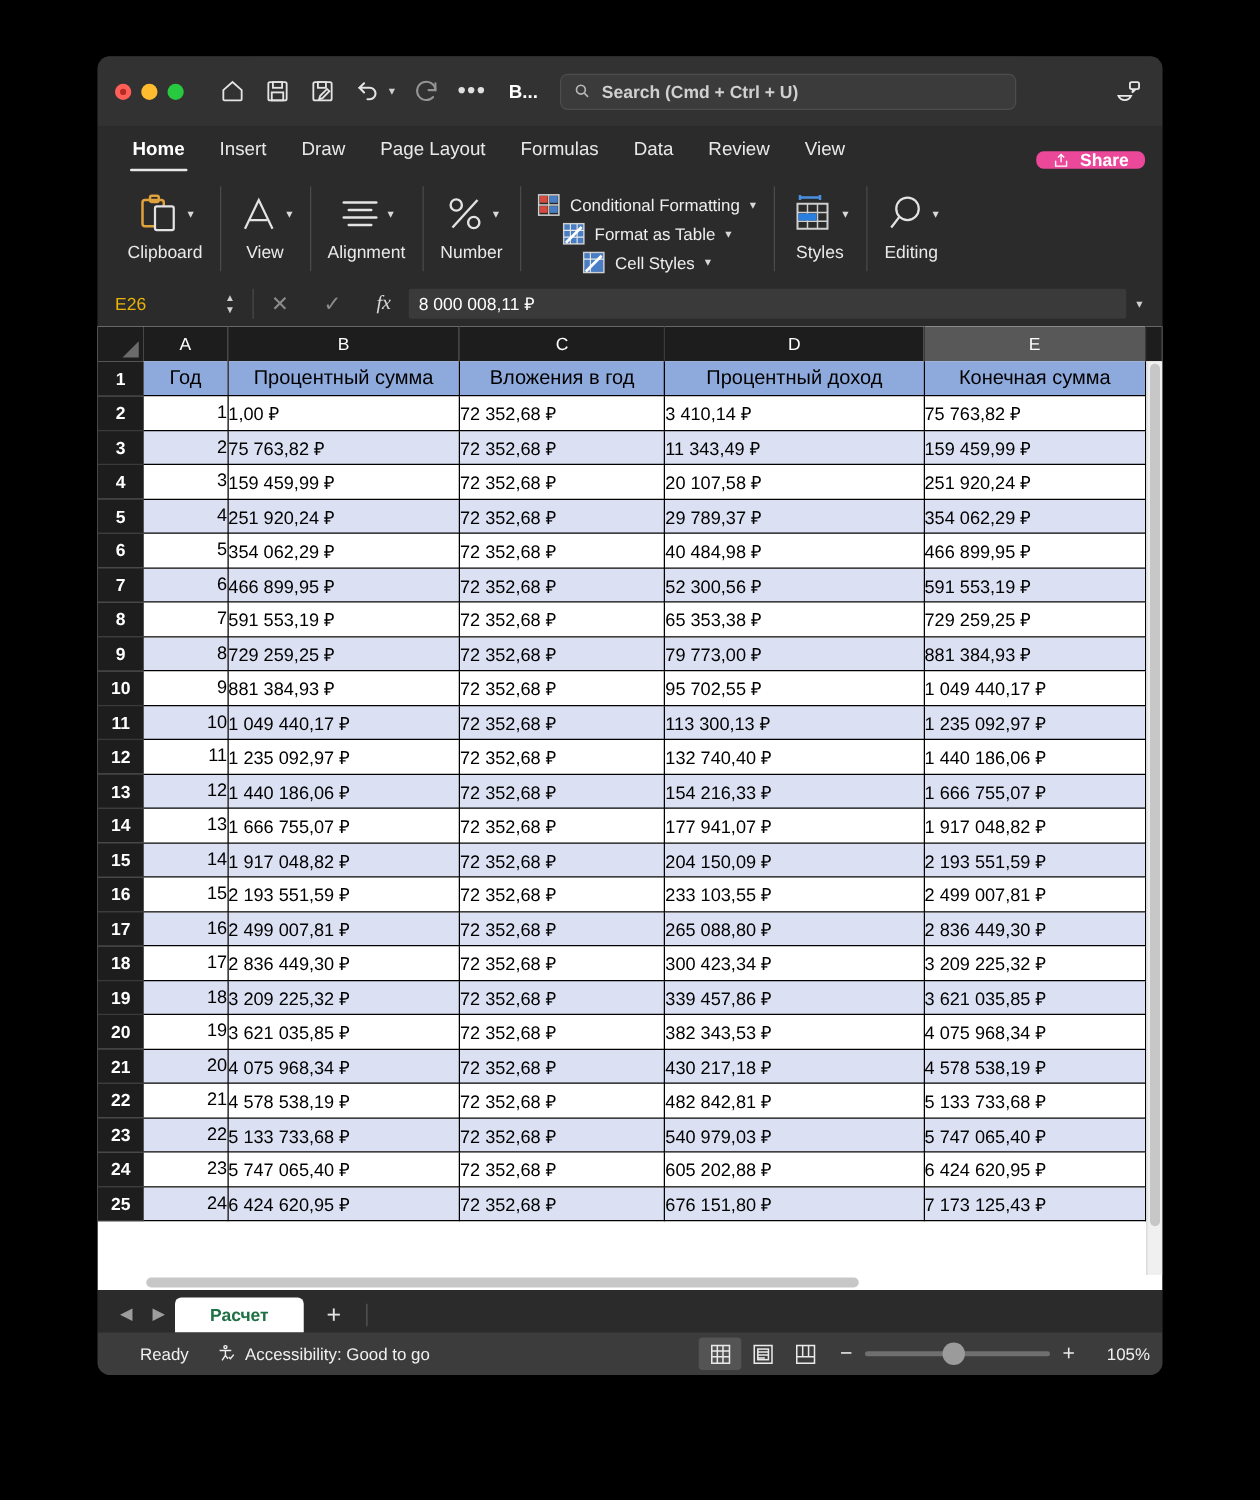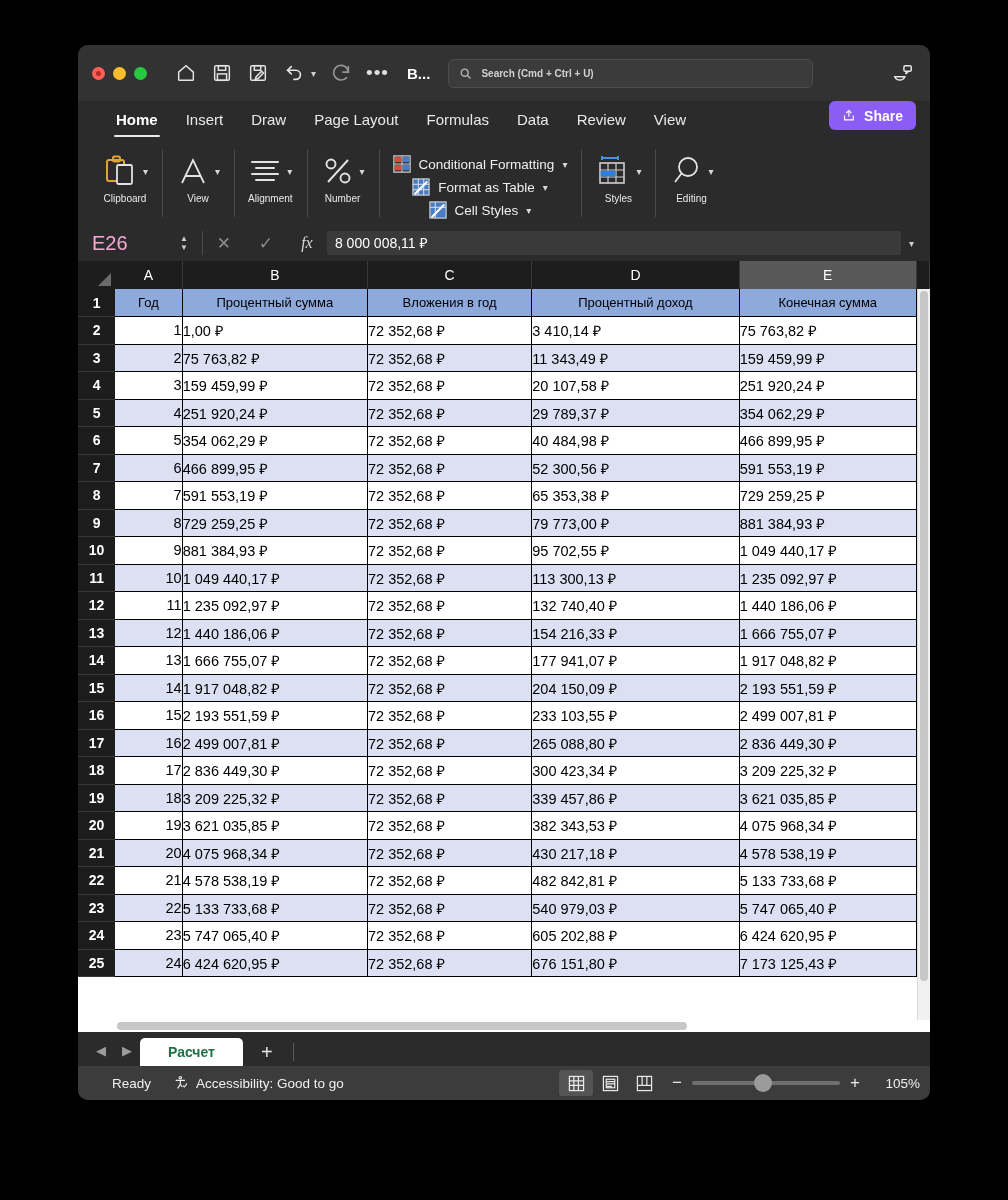--- a/index.html
+++ b/index.html
@@ -52,45 +52,45 @@
     width: 365px; height: 29px;
     background: #3b3b3b;
     border: 1px solid #4d4d4d;
     border-radius: 6px;
     display: flex; align-items: center;
     padding: 0 10px; gap: 9px;
   }
   .searchbox .mag { width: 14px; height: 14px; color: #b7b7b7; }
   .searchbox input {
     background: transparent; border: none; outline: none;
-    color: #d6d6d6; font-size: 10px; font-weight: bold;
+    color: #d6d6d6; font-size: 14px; font-weight: bold;
     font-family: "Liberation Sans", sans-serif; width: 100%;
   }
   .searchbox input::placeholder { color: #d0d0d0; opacity: 1; }
   .collab { position: absolute; right: 16px; top: 18px; width: 22px; height: 22px; color: #e8e8e8; }
 
   
   .tabbar {
     height: 38px; display: flex; align-items: center;
-    padding: 0 24px; gap: 0; flex: none; position: relative;
+    padding: 0 14px; gap: 0; flex: none; position: relative;
     background: #2b2b2b;
   }
   .tab {
     color: #e9e9e9; font-size: 15px; padding: 0 14px;
     line-height: 34px; position: relative; white-space: nowrap;
   }
   .tab.active { font-weight: bold; color: #fff; }
   .tab.active::after {
     content: ""; position: absolute; left: 12px; right: 12px; bottom: 0px;
     height: 2.5px; background: #e8e8e8; border-radius: 2px;
   }
   .sharebtn {
-    position: absolute; right: 14px; top: 0;
-    height: 29px; padding: 0 13px;
-    background: #8b5cf6; border-radius: 6px;
+    position: absolute; right: 14px; top: 20px;
+    height: 14px; padding: 0 13px;
+    background: #ec4899; border-radius: 6px;
     display: flex; align-items: center; gap: 7px;
     color: #fff; font-size: 14px; font-weight: bold;
   }
   .sharebtn svg { width: 15px; height: 15px; }
 
   
   .ribbon {
     height: 86px; display: flex; align-items: stretch;
     padding: 4px 10px 0; flex: none; background: #2b2b2b;
   }
@@ -98,34 +98,34 @@
     display: flex; flex-direction: column; align-items: center;
     justify-content: flex-start; padding: 4px 14px 0;
     position: relative; min-width: 68px;
   }
   .grp + .grp::before {
     content: ""; position: absolute; left: 0; top: 6px; bottom: 8px;
     width: 1px; background: #4a4a4a;
   }
   .grp .gicon { height: 48px; display: flex; align-items: center; gap: 5px; }
   .grp .gicon svg { color: #e3e3e3; }
-  .grp .glabel { color: #e9e9e9; font-size: 10px; margin-top: -2px; }
+  .grp .glabel { color: #e9e9e9; font-size: 14px; margin-top: -2px; }
   .caret { font-size: 10px; color: #d8d8d8; }
 
   .stacked { justify-content: center; gap: 5px; align-items: center; padding-top: 6px; }
   .srow { display: flex; align-items: center; gap: 8px; color: #eee; font-size: 13.5px; white-space: nowrap; }
   .srow .mini { width: 18px; height: 18px; flex: none; }
 
   
   .formulabar {
     height: 36px; background: #2b2b2b; display: flex; align-items: center;
     padding: 0 8px 0 14px; flex: none; gap: 0;
   }
   .namebox {
-    width: 88px; color: #f9a8d4; font-size: 20px;
+    width: 88px; color: #eab308; font-size: 14px;
   }
   .spin { display: flex; flex-direction: column; gap: 2px; margin-right: 14px; color:#cfcfcf; }
   .spin i { font-style: normal; font-size: 8px; line-height: 7px; }
   .fsep { width: 1px; align-self: stretch; background: #4a4a4a; margin: 6px 0; }
   .fbtn { width: 42px; text-align: center; color: #8b8b8b; font-size: 17px; }
   .fx { color: #d8d8d8; font-size: 16px; font-style: italic; font-family: "Liberation Serif", serif; width: 40px; text-align: center; }
   .fvalue {
     flex: 1; background: #3a3a3a; height: 24px; line-height: 24px;
     color: #fff; font-size: 14px; padding: 0 8px; border-radius: 2px;
   }
@@ -159,21 +159,21 @@
     height: 27.5px;
     border-right: 1px solid #000;
     border-bottom: 1px solid #000;
     font-size: 14.5px; color: #000;
     padding: 0 4px;
     white-space: nowrap; overflow: hidden;
     background: #fff;
   }
   tr.banded td.cell { background: #dbe0f2; }
   td.cell.hdr {
-    background: #8ea9db !important; text-align: center; font-size: 13px;
+    background: #8ea9db !important; text-align: center; font-size: 16px;
   }
   td.cell.num { text-align: right; }
   td.cell.lft { text-align: left; }
   td.cell.active {
     outline: 2px solid #217346; outline-offset: -2px;
     position: relative; background: #fff !important;
   }
   td.cell.active::after {
     content: ""; position: absolute; right: -3px; bottom: -3px;
     width: 7px; height: 7px; background: #217346; border: 1px solid #fff;

